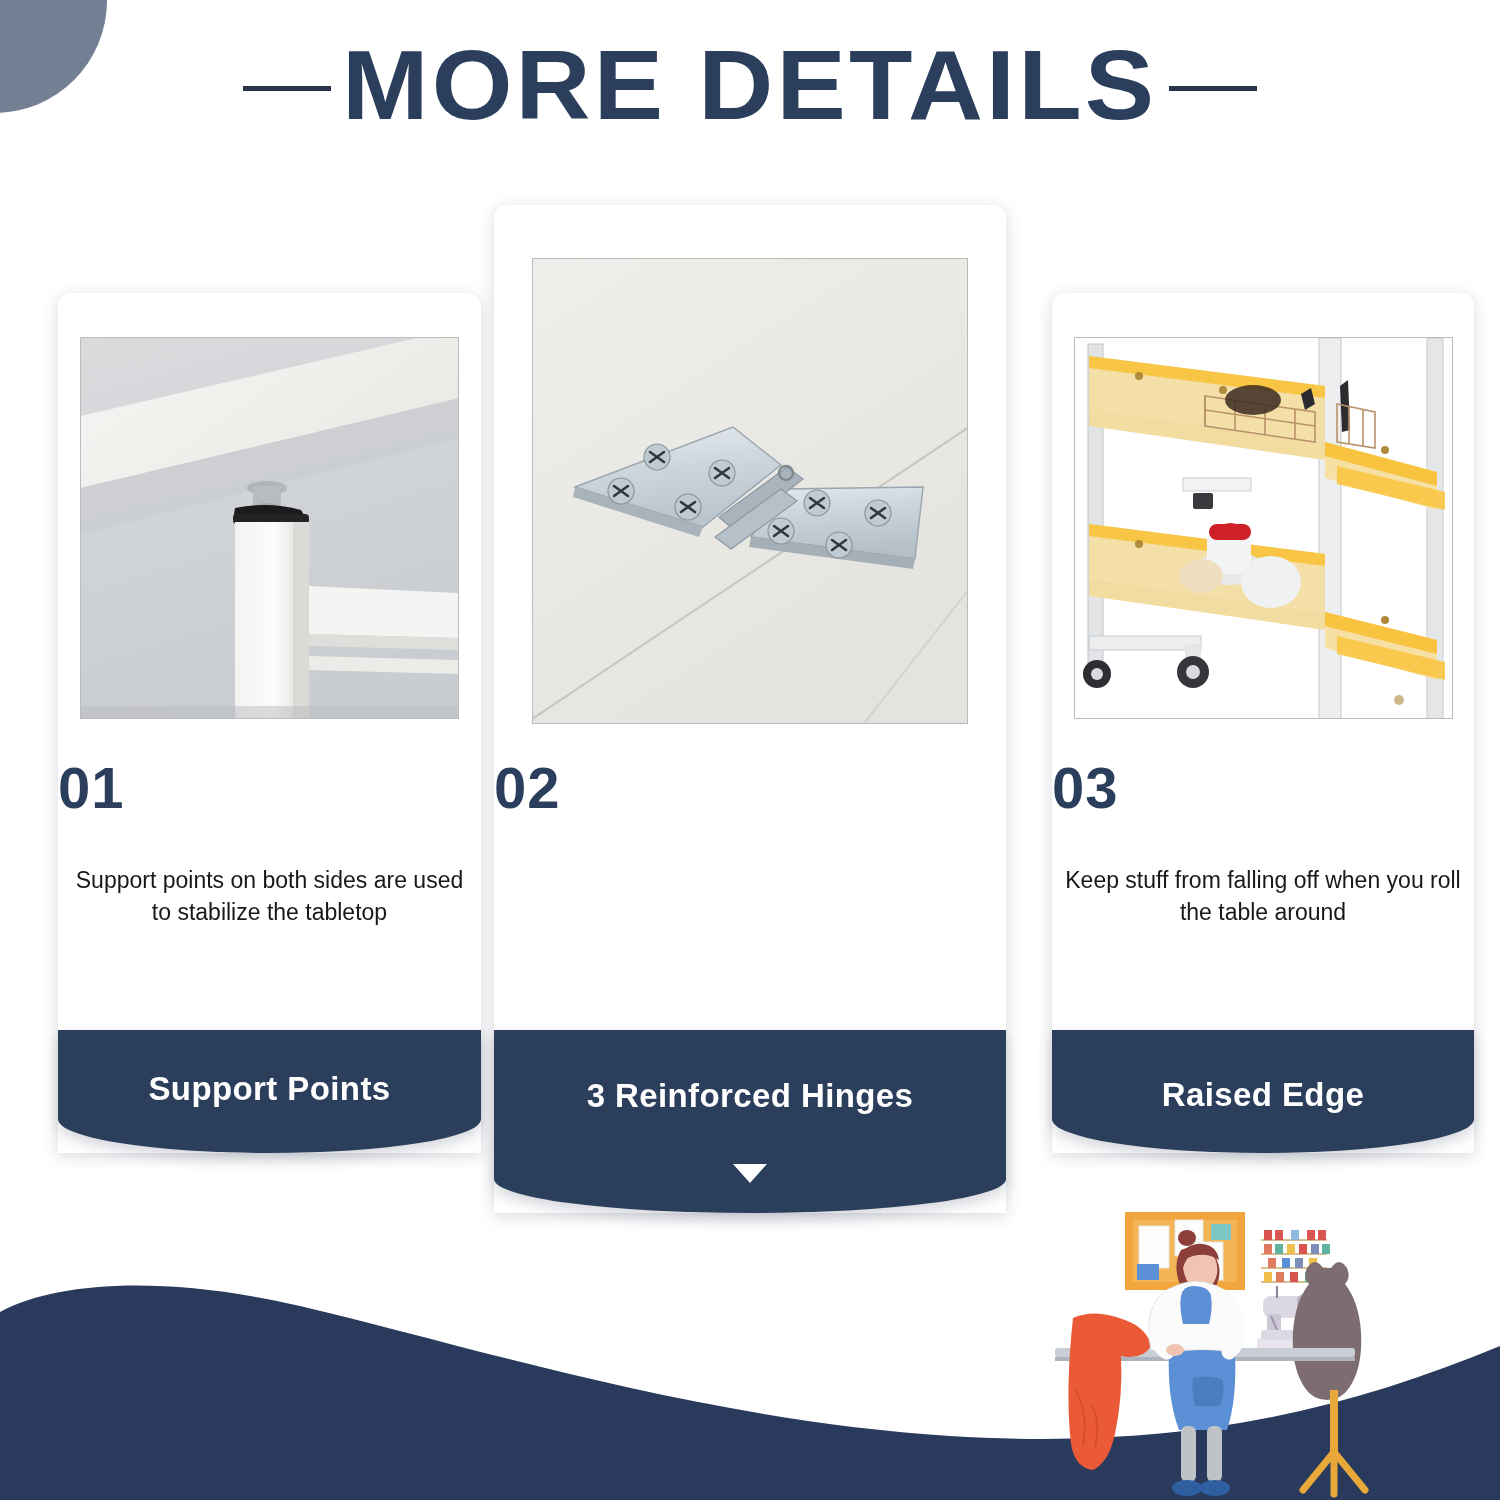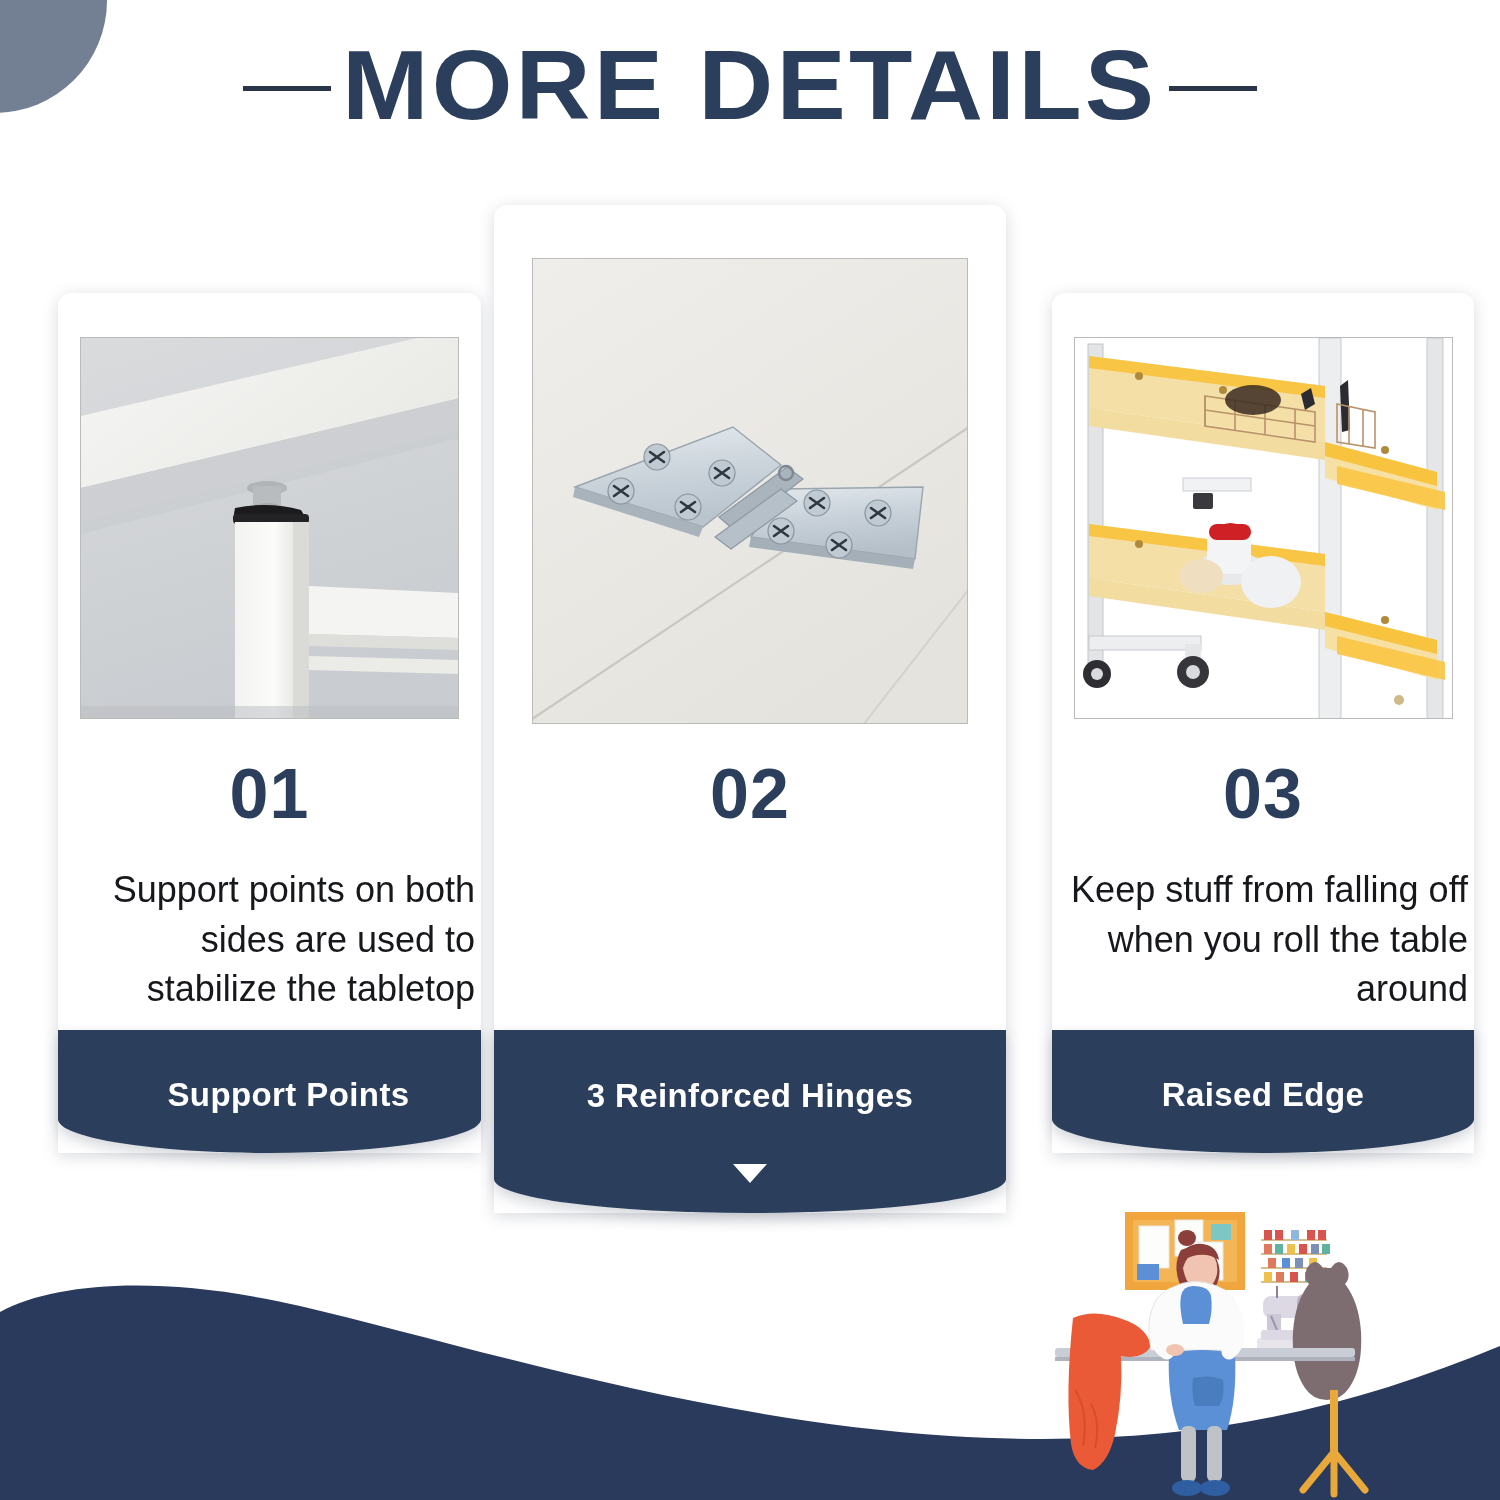--- a/index.html
+++ b/index.html
@@ -72,32 +72,31 @@
   }
   .card-photo {
     position: absolute;
     background: #dcdedd;
     border: 1px solid #b9bcbb;
     overflow: hidden;
   }
   .card-number {
     position: absolute;
     left: 0; width: 100%;
-    text-align: center;
     font-weight: 700;
     color: #2b3f5c;
-    font-size: 70px;
+    font-size: 58px;
     letter-spacing: 1px;
     line-height: 1;
   }
   .card-desc {
     position: absolute;
     left: 0; width: 100%;
-    text-align: right;
-    font-size: 36px;
+    text-align: center;
+    font-size: 23px;
     line-height: 1.38;
     color: #16181b;
     padding: 0 6px;
   }
 
   
   .card-footer {
     position: absolute;
     left: 0; width: 100%;
     background: #2b3f5c;
@@ -185,21 +184,21 @@
 
         <path d="M228 318 L379 322 L379 336 L228 332 Z" fill="#ebebe8"></path>
         <rect x="0" y="368" width="379" height="14" fill="#b9bcbf" opacity="0.5"></rect>
       </svg>
     </div>
 
     <div class="card-number" style="top:466px;">01</div>
     <div class="card-desc" style="top:572px;">Support points on both sides are used to stabilize the tabletop</div>
 
     <div class="card-footer" style="top:737px; height:123px;">
-      <div class="card-footer-label" style="top:46px;margin-left:19px;">Support Points</div>
+      <div class="card-footer-label" style="top:40px;">Support Points</div>
     </div>
   </div>
 
   <div class="card" style="left:494px; top:205px; width:512px; height:1008px;padding-left:45px;">
     <div class="card-inner" style="height:825px;"></div>
 
     <div class="card-photo" style="left:38px; top:53px; width:436px; height:466px;">
       <svg width="436" height="466" viewBox="0 0 436 466">
         <defs>
           <linearGradient id="g2bg" x1="0" y1="0" x2="0.6" y2="1">

